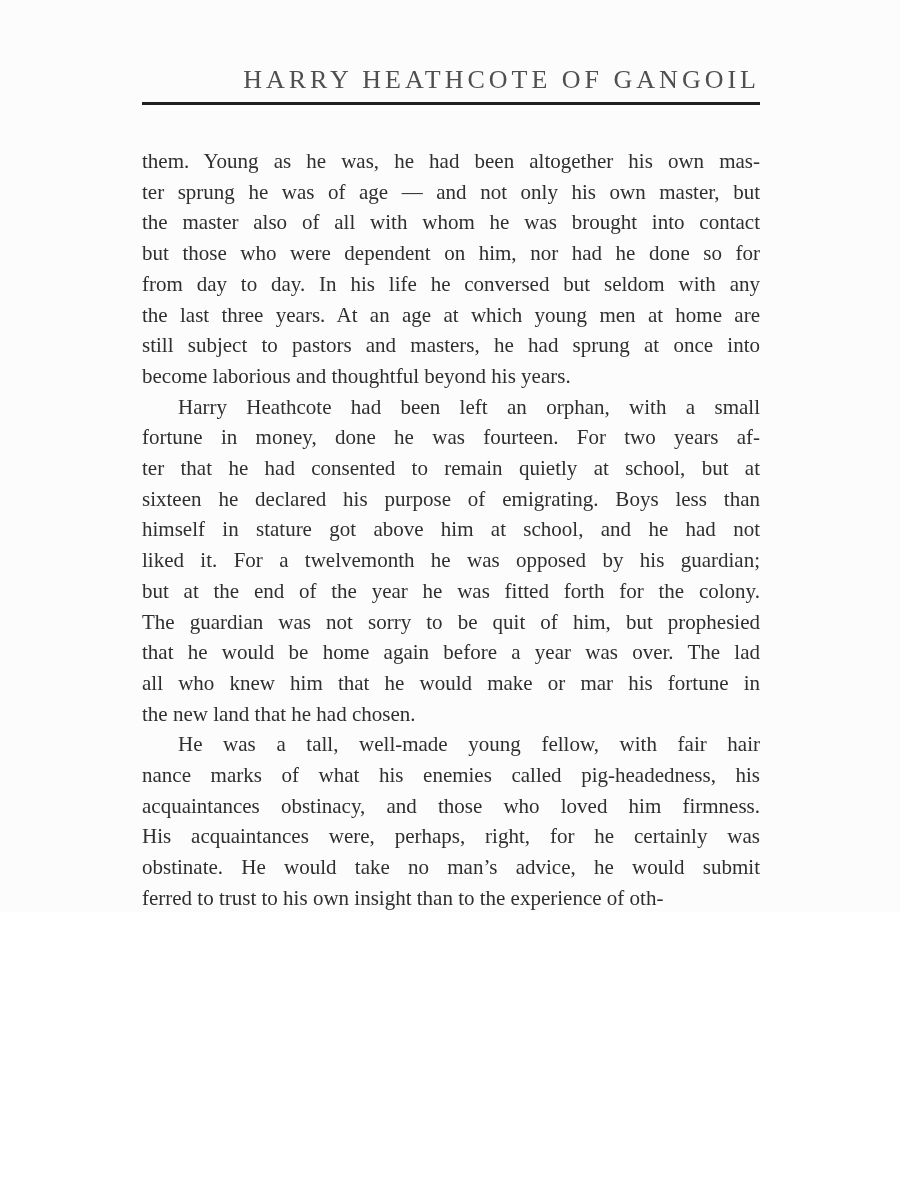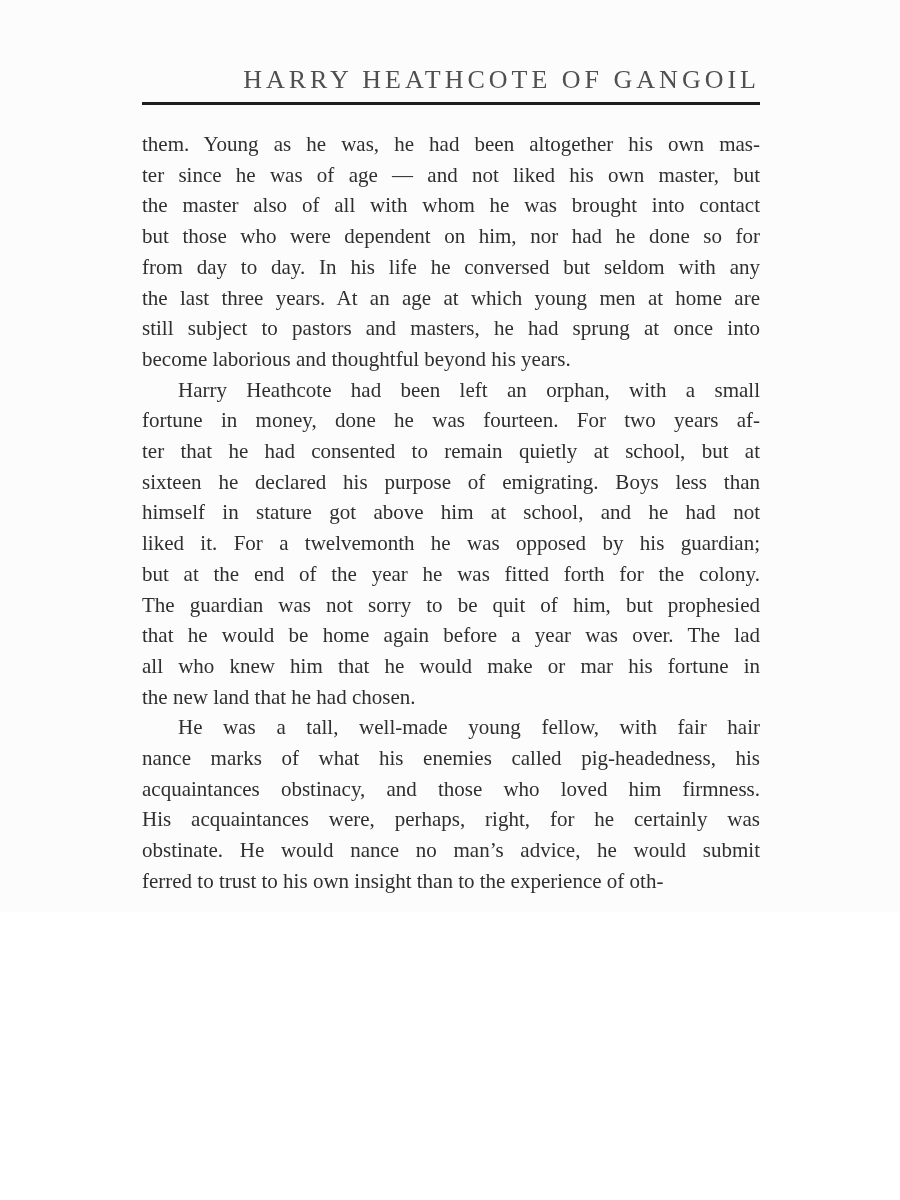--- a/index.html
+++ b/index.html
@@ -31,21 +31,21 @@
     font-weight: 400;
     color: #4f4f4f;
     white-space: nowrap;
   }
   .header-rule {
     margin-top: 6px;
     height: 3px;
     background: #1f1f1f;
   }
   .body-text {
-    margin-top: 24px;
+    margin-top: 41px;
     font-size: 21px;
     line-height: 30.7px;
     color: #2f2f2f;
   }
   .body-text .line {
     text-align: justify;
     text-align-last: justify;
     text-justify: inter-word;
     white-space: normal;
   }
@@ -75,21 +75,21 @@
 <div class="page">
   <div class="column">
 
     <header class="running-header">
       <div class="header-title">HARRY HEATHCOTE OF GANGOIL</div>
       <div class="header-rule"></div>
     </header>
 
     <main class="body-text" id="body-text">
         <div class="line">them. Young as he was, he had been altogether his own mas-</div>
-        <div class="line">ter since he was of age — and not liked his own master, but</div>
+        <div class="line">ter sprung he was of age — and not only his own master, but</div>
         <div class="line">the master also of all with whom he was brought into contact</div>
         <div class="line">but those who were dependent on him, nor had he done so for</div>
         <div class="line">from day to day. In his life he conversed but seldom with any</div>
         <div class="line">the last three years. At an age at which young men at home are</div>
         <div class="line">still subject to pastors and masters, he had sprung at once into</div>
         <div class="line para-end">become laborious and thoughtful beyond his years.</div>
         <div class="line para-indent">Harry Heathcote had been left an orphan, with a small</div>
         <div class="line">fortune in money, done he was fourteen. For two years af-</div>
         <div class="line">ter that he had consented to remain quietly at school, but at</div>
         <div class="line">sixteen he declared his purpose of emigrating. Boys less than</div>
@@ -97,21 +97,21 @@
         <div class="line">liked it. For a twelvemonth he was opposed by his guardian;</div>
         <div class="line">but at the end of the year he was fitted forth for the colony.</div>
         <div class="line">The guardian was not sorry to be quit of him, but prophesied</div>
         <div class="line">that he would be home again before a year was over. The lad</div>
         <div class="line">all who knew him that he would make or mar his fortune in</div>
         <div class="line para-end">the new land that he had chosen.</div>
         <div class="line para-indent">He was a tall, well-made young fellow, with fair hair</div>
         <div class="line">nance marks of what his enemies called pig-headedness, his</div>
         <div class="line">acquaintances obstinacy, and those who loved him firmness.</div>
         <div class="line">His acquaintances were, perhaps, right, for he certainly was</div>
-        <div class="line">obstinate. He would nance no man’s advice, he would submit</div>
+        <div class="line">obstinate. He would take no man’s advice, he would submit</div>
         <div class="line para-end">ferred to trust to his own insight than to the experience of oth-</div>
       </main>
 
     <footer class="page-footer">
       <div class="footer-rule"></div>
       <div class="page-number">7</div>
     </footer>
 
   </div>
 </div>

